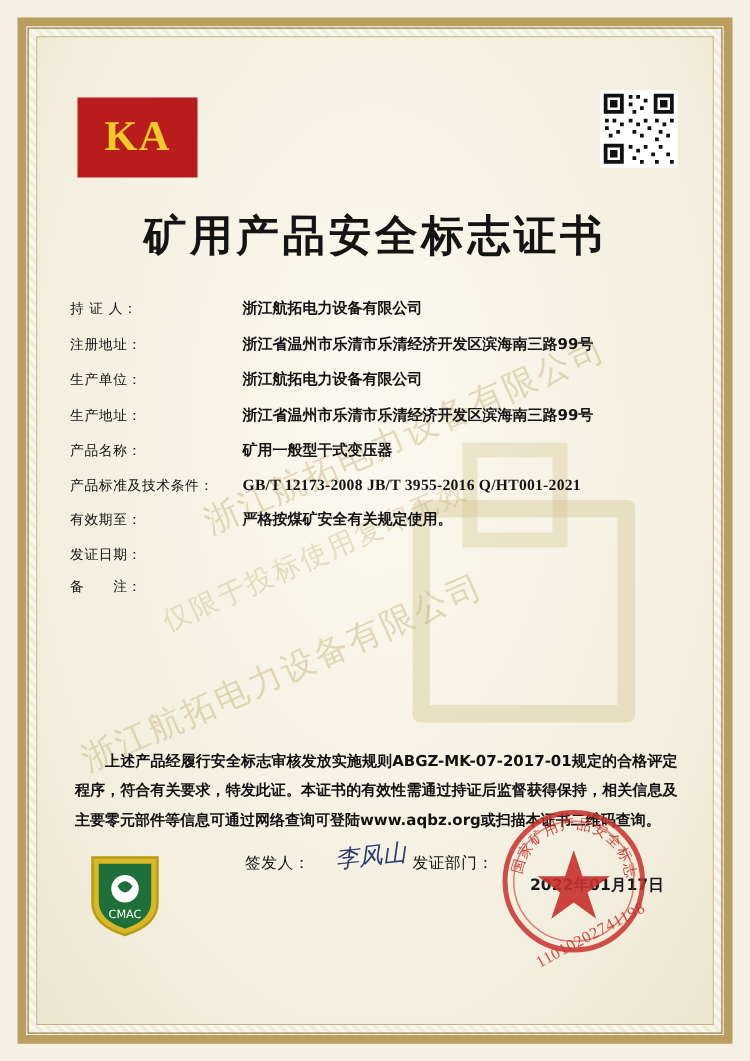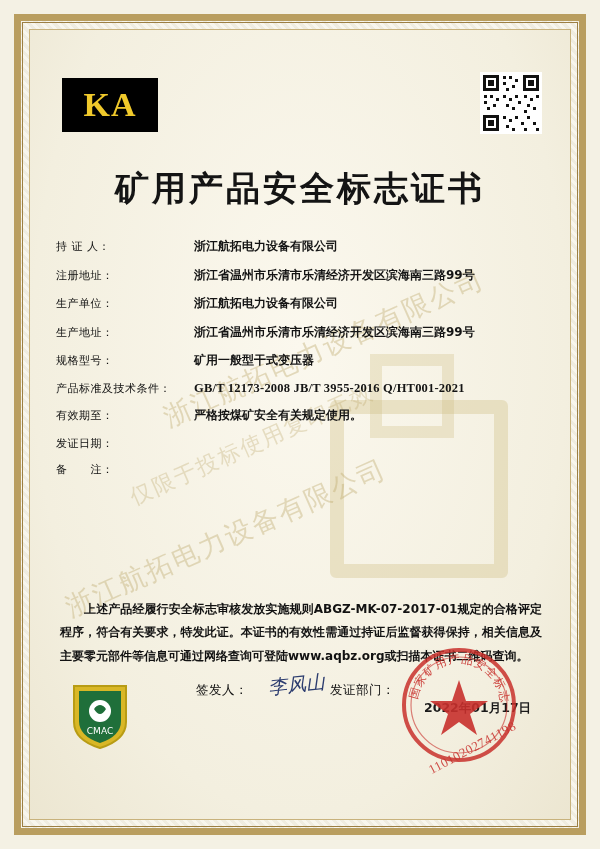--- a/index.html
+++ b/index.html
@@ -82,22 +82,22 @@
     position: absolute;
     left: 26px; top: -60px;
     width: 60px; height: 60px;
     border: 12px solid rgba(205,188,130,0.30);
   }
 
   
   .ka-logo {
     position: absolute;
     left: 62px; top: 78px;
-    width: 96px; height: 54px;
-    background: #000000;
+    width: 96px; height: 64px;
+    background: #b91c1c;
     display: flex;
     align-items: center;
     justify-content: center;
   }
   .ka-logo span {
     color: #f0c92b;
     font-size: 34px;
     font-weight: bold;
     font-family: "Liberation Serif", serif;
     letter-spacing: 1px;
@@ -367,21 +367,21 @@
       <div class="label">生产单位：</div>
       <div class="value">浙江航拓电力设备有限公司</div>
     </div>
 
     <div class="row">
       <div class="label">生产地址：</div>
       <div class="value">浙江省温州市乐清市乐清经济开发区滨海南三路99号</div>
     </div>
 
     <div class="row">
-      <div class="label">规格型号：</div>
+      <div class="label">产品名称：</div>
       <div class="value">矿用一般型干式变压器</div>
     </div>
 
 
     <div class="row">
       <div class="label">产品标准及技术条件：</div>
       <div class="value latin">GB/T 12173-2008 JB/T 3955-2016 Q/HT001-2021</div>
     </div>
 
     <div class="row">

